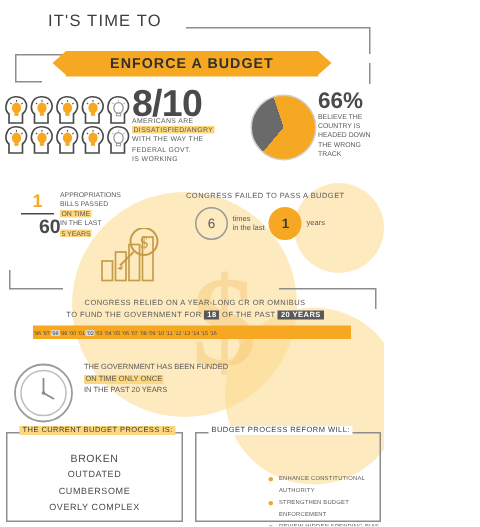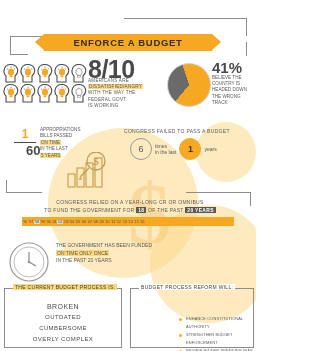--- a/index.html
+++ b/index.html
@@ -125,20 +125,21 @@
 </head>
 <body>
 
 <div class="page">
 
   <div class="blob-circle blob-a"></div>
   <div class="blob-circle blob-b"></div>
   <div class="blob-circle blob-c"></div>
   <div class="dollar-ghost">$</div>
 
+  <div class="hdr-title">IT'S TIME TO</div>
   <div class="rule rule-h" style="left:124px;top:18px;width:122px;"></div>
   <div class="rule rule-v" style="left:246px;top:18px;height:18px;"></div>
   <div class="rule rule-h" style="left:10px;top:36px;width:40px;"></div>
   <div class="rule rule-v" style="left:10px;top:36px;height:18px;"></div>
   <div class="rule rule-h" style="left:10px;top:54px;width:18px;"></div>
   <div class="rule rule-v" style="left:246px;top:42px;height:14px;"></div>
 
   <div class="banner">
     <span>ENFORCE A BUDGET</span>
   </div>
@@ -276,21 +277,21 @@
       <span>AMERICANS ARE</span><br>
       <span class="hl">DISSATISFIED/ANGRY</span><br>
       <span>WITH THE WAY THE</span><br>
       <span>FEDERAL GOVT.</span><br>
       <span>IS WORKING</span>
     </div>
   </div>
 
   <div class="pie"></div>
   <div class="pie-txt">
-    <div class="num">41%</div>
+    <div class="num">66%</div>
     <div class="cap">
       <span>BELIEVE THE</span><br>
       <span>COUNTRY IS</span><br>
       <span>HEADED DOWN</span><br>
       <span>THE WRONG</span><br>
       <span>TRACK</span>
     </div>
   </div>
 
   <div class="frac">

